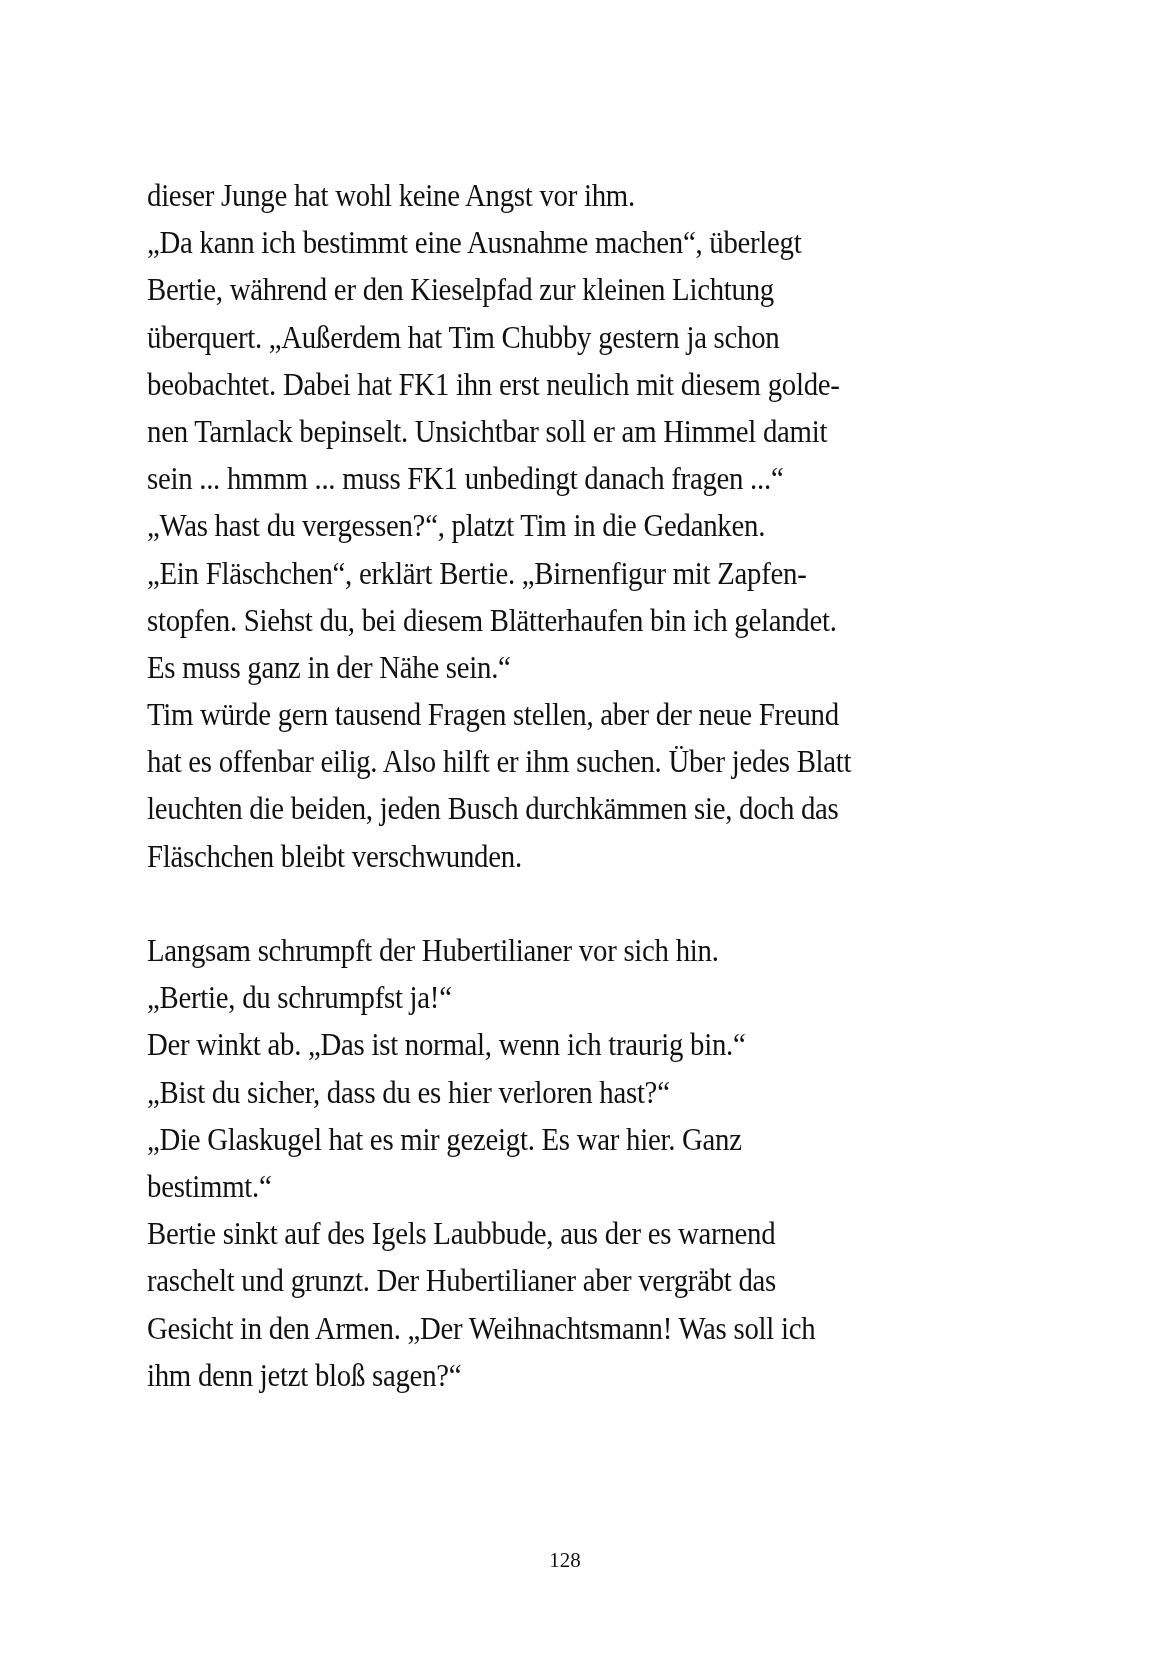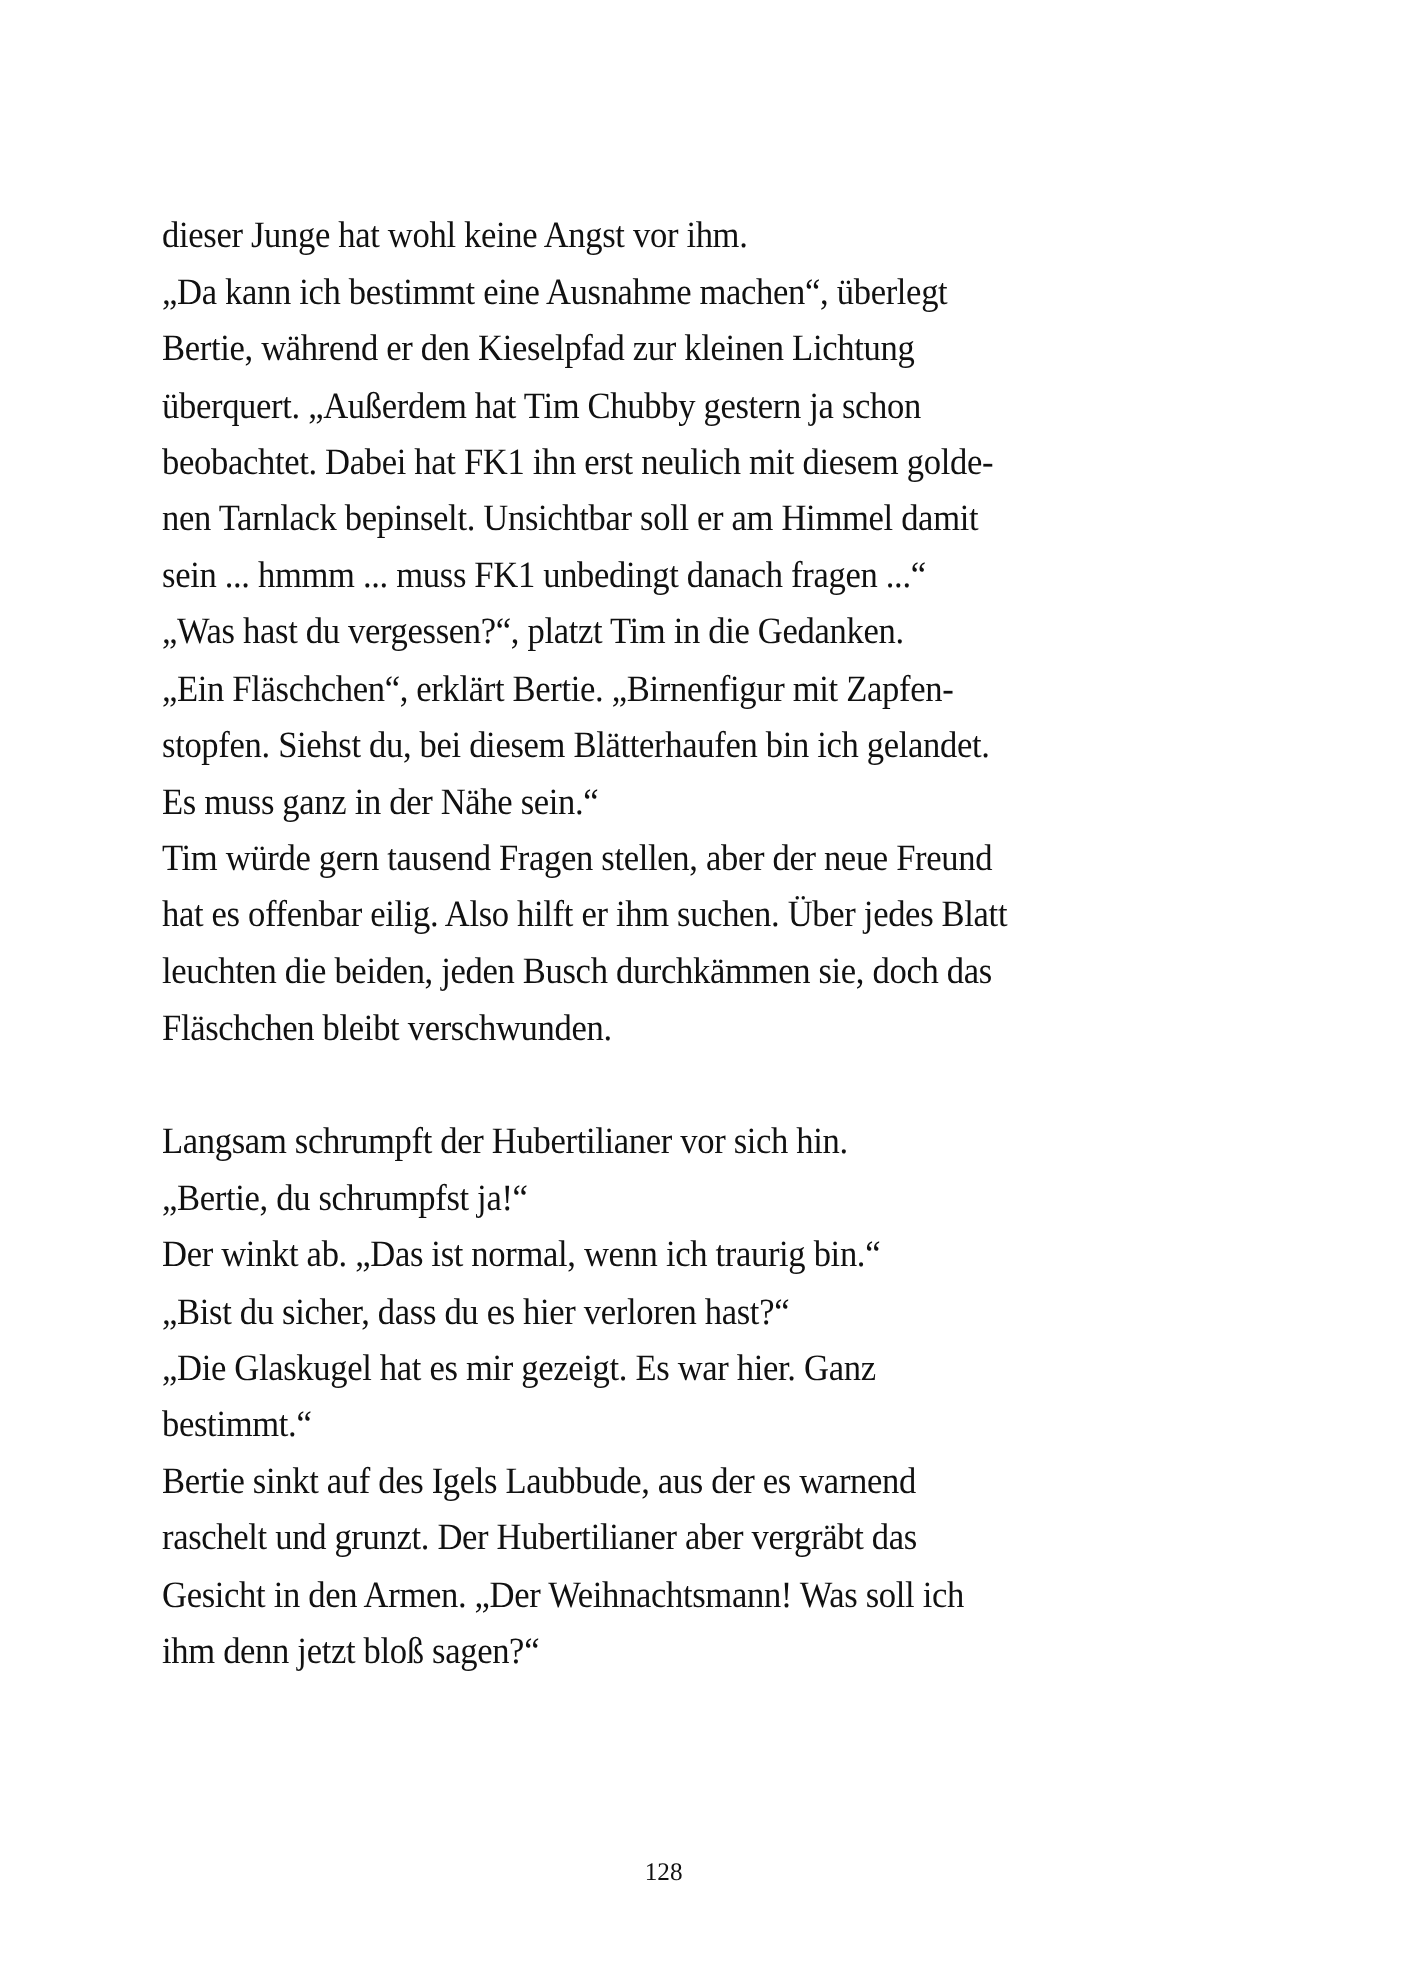--- a/index.html
+++ b/index.html
@@ -10,21 +10,21 @@
     body {
       width: 1170px;
       height: 1654px;
       position: relative;
       overflow: hidden;
       font-family: "Liberation Serif", "DejaVu Serif", serif;
       color: #111111;
     }
     .page {
       position: absolute;
-      left: 0;
+      left: 12px;
       top: 0;
       width: 1145px;
       height: 1654px;
       background: #ffffff;
     }
     .text-block {
       position: absolute;
       left: 135px;
       top: 172px;
       width: 880px;

